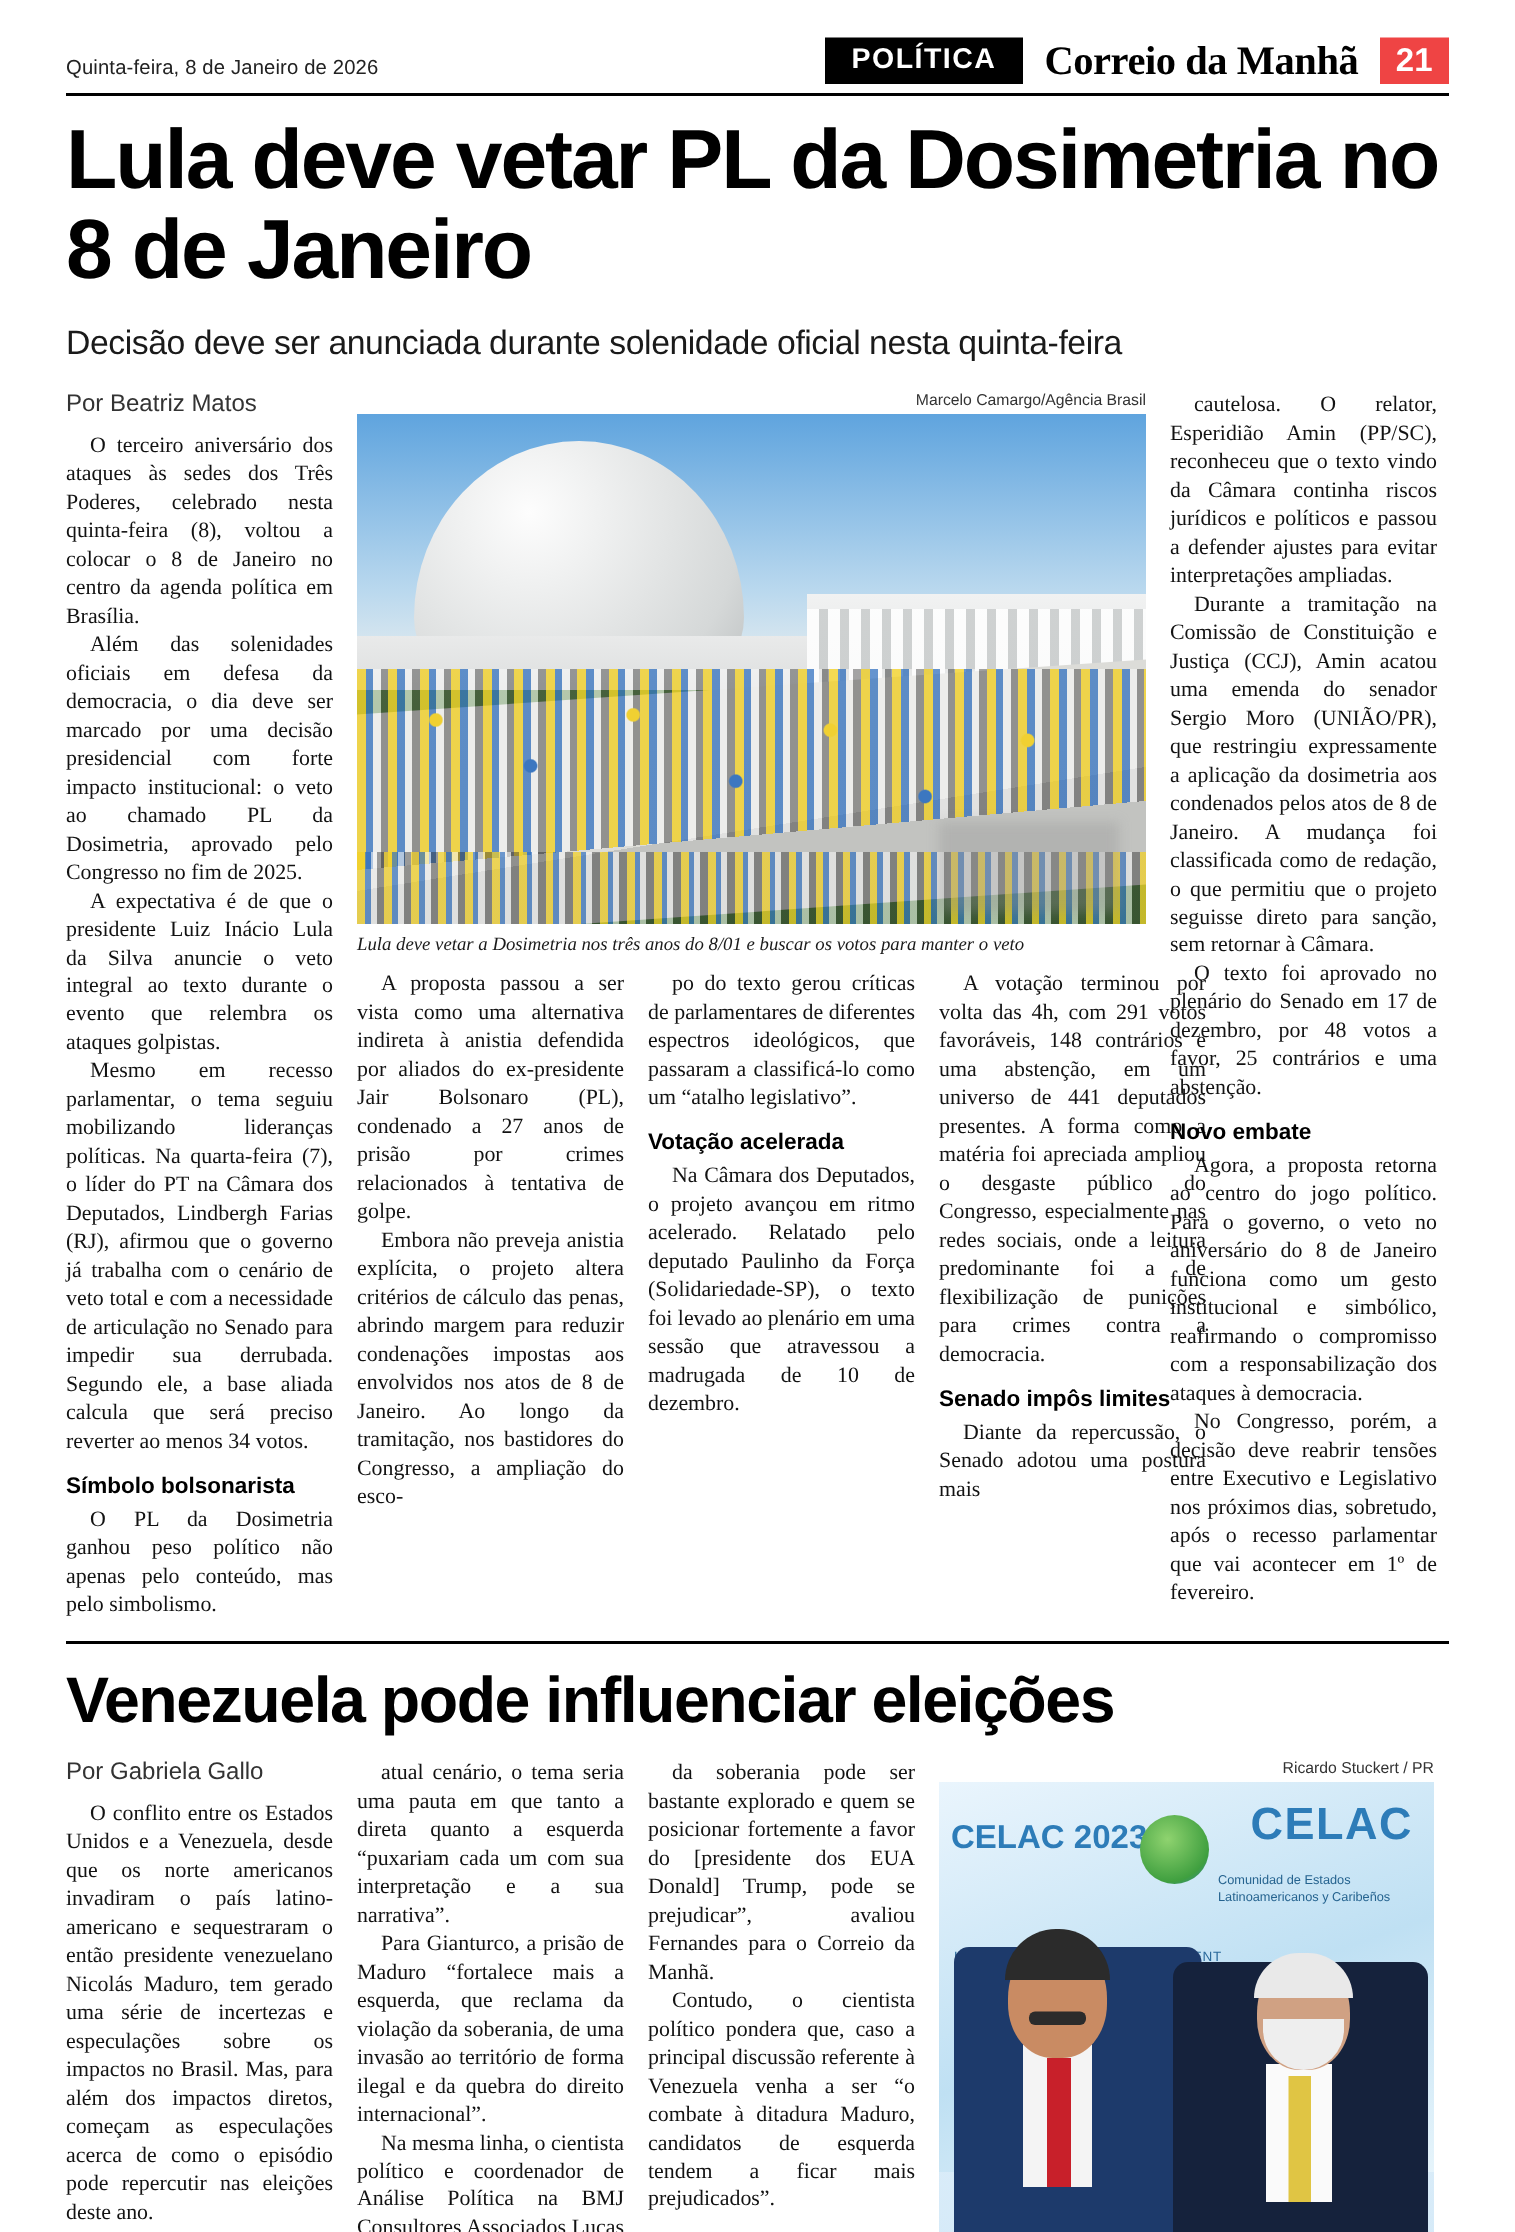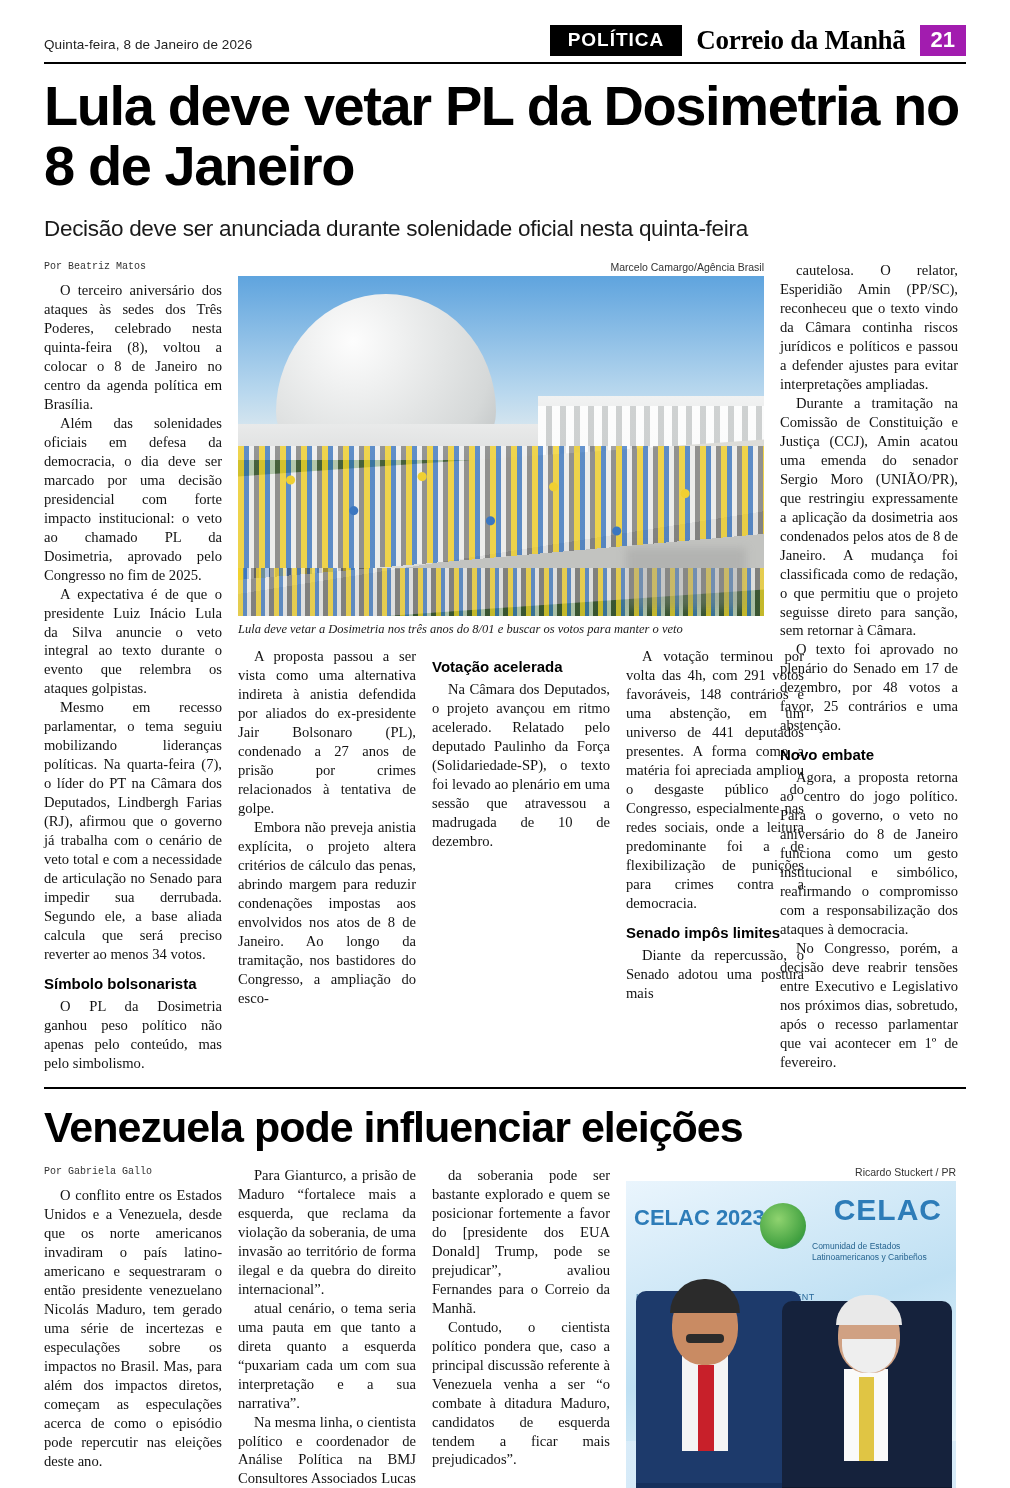--- a/index.html
+++ b/index.html
@@ -53,21 +53,21 @@
     padding: 4px 18px 5px 18px;
   }
   .paper-name {
     font-family: "Liberation Serif", serif;
     font-weight: bold;
     font-size: 27px;
     letter-spacing: -0.3px;
     color: #000;
   }
   .page-number {
-    background: #a21caf;
+    background: #ef4444;
     color: #fff;
     font-family: "Liberation Sans", sans-serif;
     font-weight: bold;
     font-size: 22px;
     padding: 2px 11px 3px 11px;
     line-height: 1.15;
   }
   .rule-top {
     border-bottom: 2.5px solid #000;
     margin-top: 6px;
@@ -96,22 +96,22 @@
   .a1-wrap {
     margin-top: 18px;
     display: flex;
     gap: 16px;
   }
   .col {
     width: 178px;
     flex: 0 0 178px;
   }
   .byline {
-    font-family: Liberation Mono, monospace;
-    font-size: 10px;
+    font-family: Liberation Sans, sans-serif;
+    font-size: 16px;
     color: #333;
     margin-bottom: 9px;
   }
   p.body {
     font-size: 14.6px;
     line-height: 1.30;
     text-align: justify;
     margin: 0;
     text-indent: 16px;
     color: #121212;
@@ -280,20 +280,21 @@
         <div class="p1-blur"></div>
       </div>
       <div class="photo-caption">Lula deve vetar a Dosimetria nos três anos do 8/01 e buscar os votos para manter o veto</div>
 
       <div class="below-photo">
         <div class="col">
           <p class="body first">A proposta passou a ser vista como uma alternativa indireta à anistia defendida por aliados do ex-presidente Jair Bolsonaro (PL), condenado a 27 anos de prisão por crimes relacionados à tentativa de golpe.</p>
           <p class="body">Embora não preveja anistia explícita, o projeto altera critérios de cálculo das penas, abrindo margem para reduzir condenações impostas aos envolvidos nos atos de 8 de Janeiro. Ao longo da tramitação, nos bastidores do Congresso, a ampliação do esco-</p>
         </div>
         <div class="col">
+          <p class="body first">po do texto gerou críticas de parlamentares de diferentes espectros ideológicos, que passaram a classificá-lo como um “atalho legislativo”.</p>
           <div class="subhead-inline">Votação acelerada</div>
           <p class="body">Na Câmara dos Deputados, o projeto avançou em ritmo acelerado. Relatado pelo deputado Paulinho da Força (Solidariedade-SP), o texto foi levado ao plenário em uma sessão que atravessou a madrugada de 10 de dezembro.</p>
         </div>
         <div class="col">
           <p class="body first">A votação terminou por volta das 4h, com 291 votos favoráveis, 148 contrários e uma abstenção, em um universo de 441 deputados presentes. A forma como a matéria foi apreciada ampliou o desgaste público do Congresso, especialmente nas redes sociais, onde a leitura predominante foi a de flexibilização de punições para crimes contra a democracia.</p>
           <div class="subhead-inline">Senado impôs limites</div>
           <p class="body">Diante da repercussão, o Senado adotou uma postura mais</p>
         </div>
       </div>
     </div>
@@ -313,22 +314,22 @@
   <div class="headline2">Venezuela pode influenciar eleições</div>
 
   <div class="a2-wrap">
     <div class="col">
       <div class="byline">Por Gabriela Gallo</div>
       <p class="body first">O conflito entre os Estados Unidos e a Venezuela, desde que os norte americanos invadiram o país latino-americano e sequestraram o então presidente venezuelano Nicolás Maduro, tem gerado uma série de incertezas e especulações sobre os impactos no Brasil. Mas, para além dos impactos diretos, começam as especulações acerca de como o episódio pode repercutir nas eleições deste ano.</p>
 
     </div>
 
     <div class="col">
+      <p class="body first">atual cenário, o tema seria uma pauta em que tanto a direta quanto a esquerda “puxariam cada um com sua interpretação e a sua narrativa”.</p>
       <p class="body">Para Gianturco, a prisão de Maduro “fortalece mais a esquerda, que reclama da violação da soberania, de uma invasão ao território de forma ilegal e da quebra do direito internacional”.</p>
-      <p class="body first">atual cenário, o tema seria uma pauta em que tanto a direta quanto a esquerda “puxariam cada um com sua interpretação e a sua narrativa”.</p>
       <p class="body">Na mesma linha, o cientista político e coordenador de Análise Política na BMJ Consultores Associados Lucas Fernandes completou que o pano de fundo da situação apresenta um cenário mais complexo “que diz respeito à segurança e soberania nacional”.</p>
 
     </div>
 
     <div class="col">
       <p class="body first">da soberania pode ser bastante explorado e quem se posicionar fortemente a favor do [presidente dos EUA Donald] Trump, pode se prejudicar”, avaliou Fernandes para o Correio da Manhã.</p>
       <p class="body">Contudo, o cientista político pondera que, caso a principal discussão referente à Venezuela venha a ser “o combate à ditadura Maduro, candidatos de esquerda tendem a ficar mais prejudicados”.</p>
 
     </div>
 

